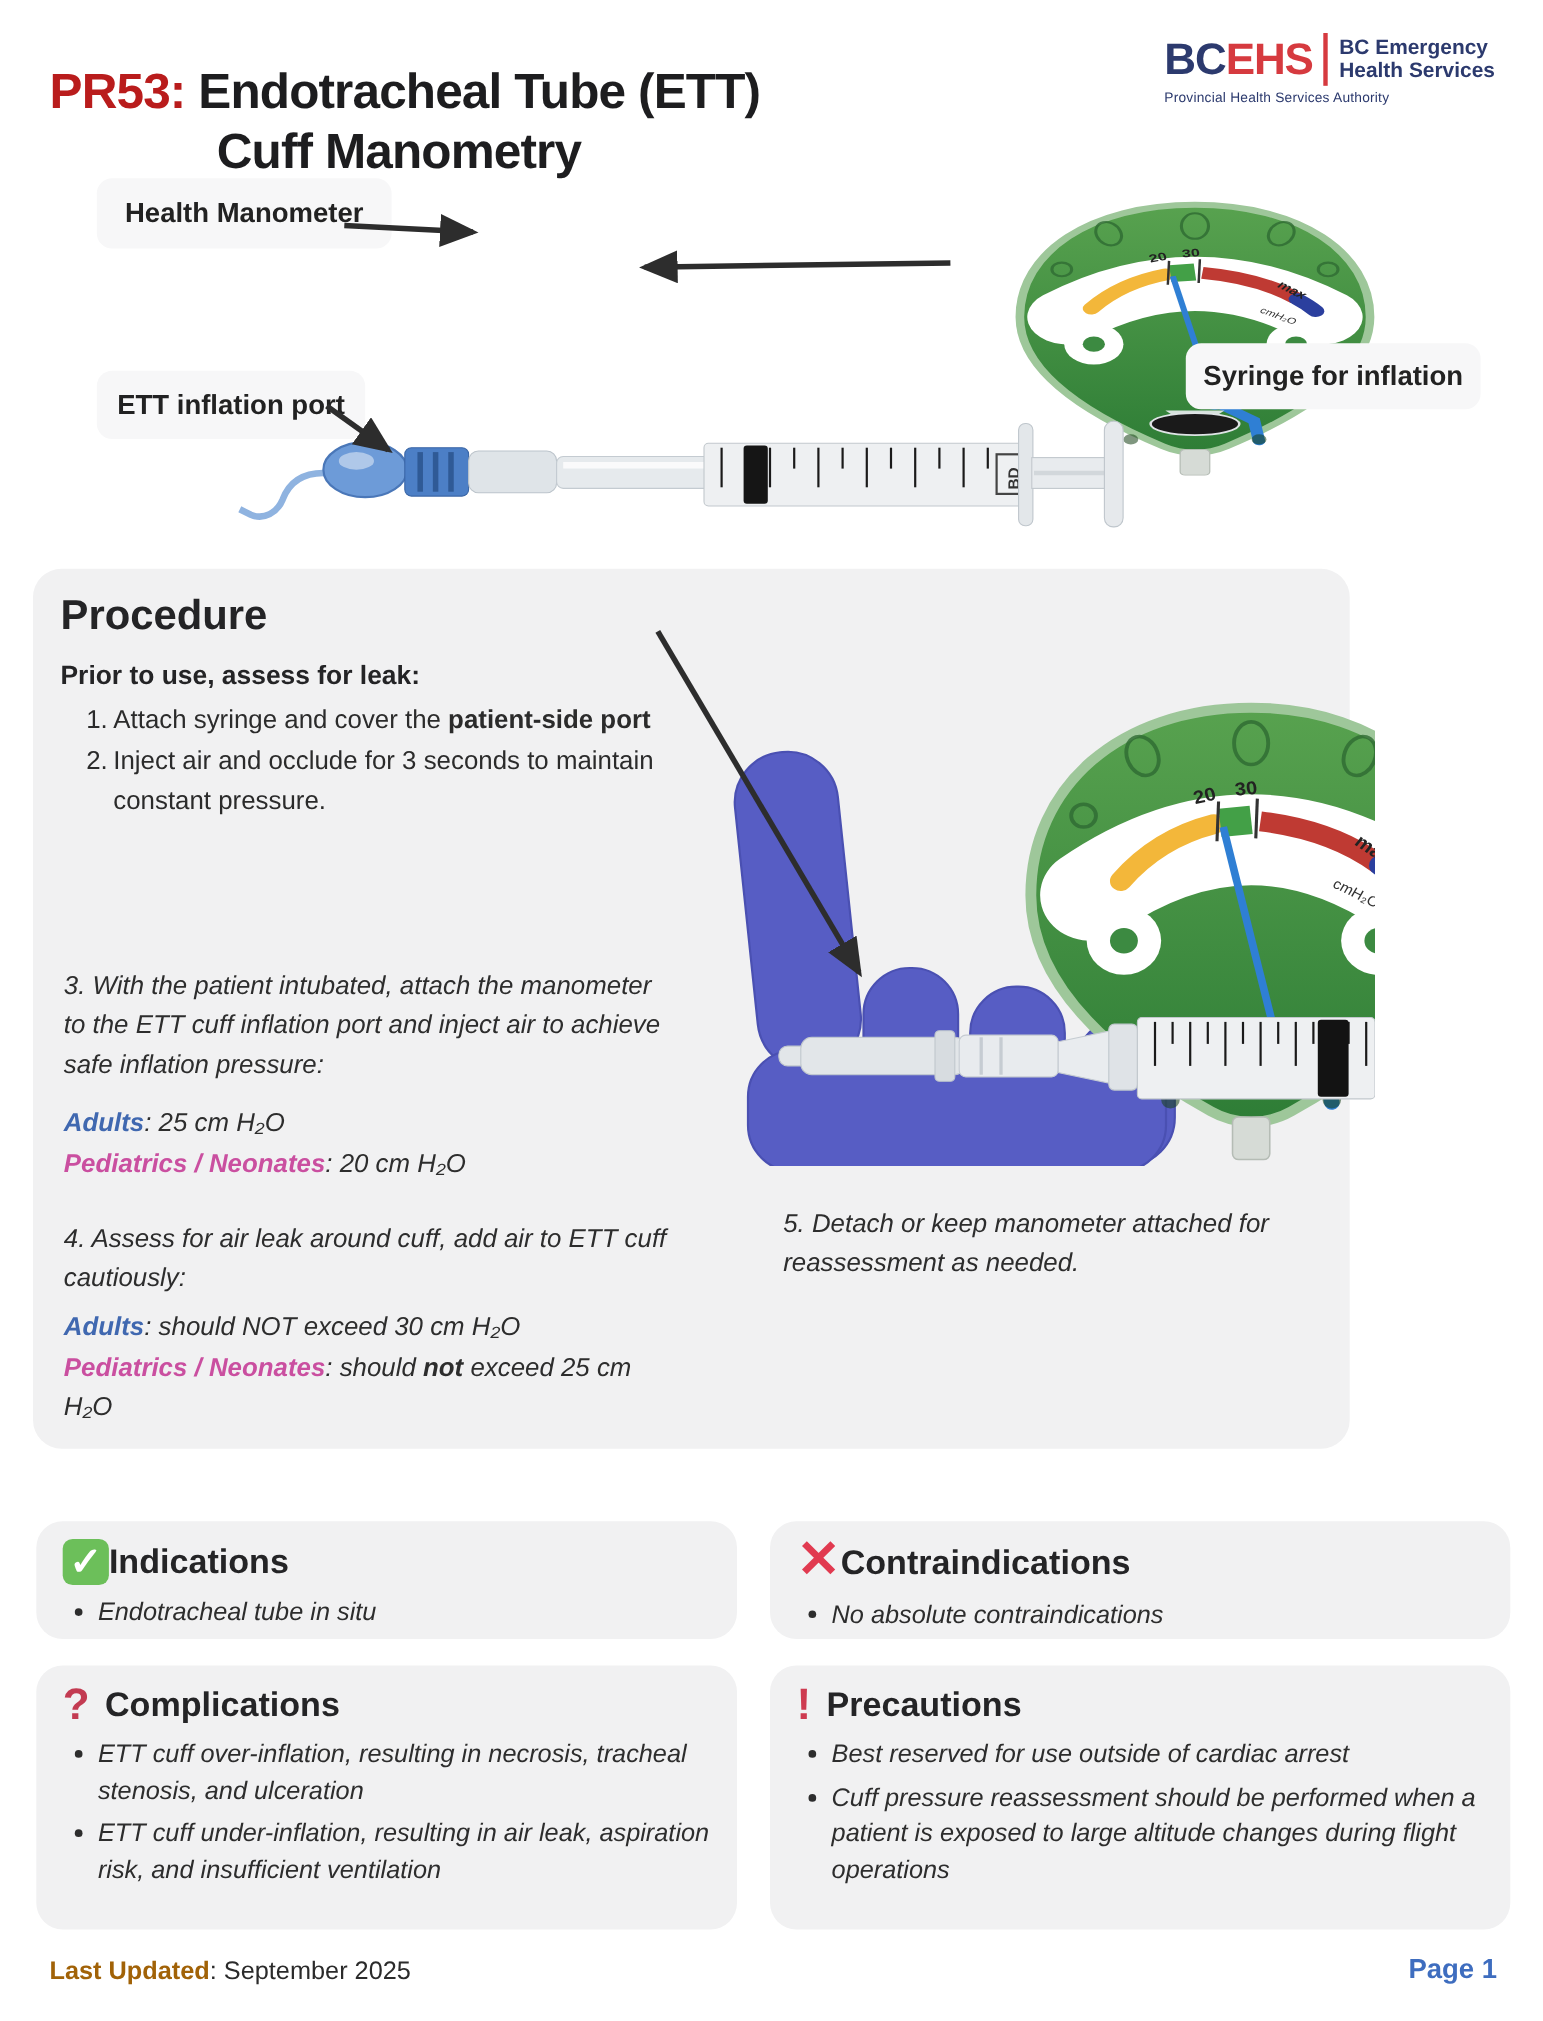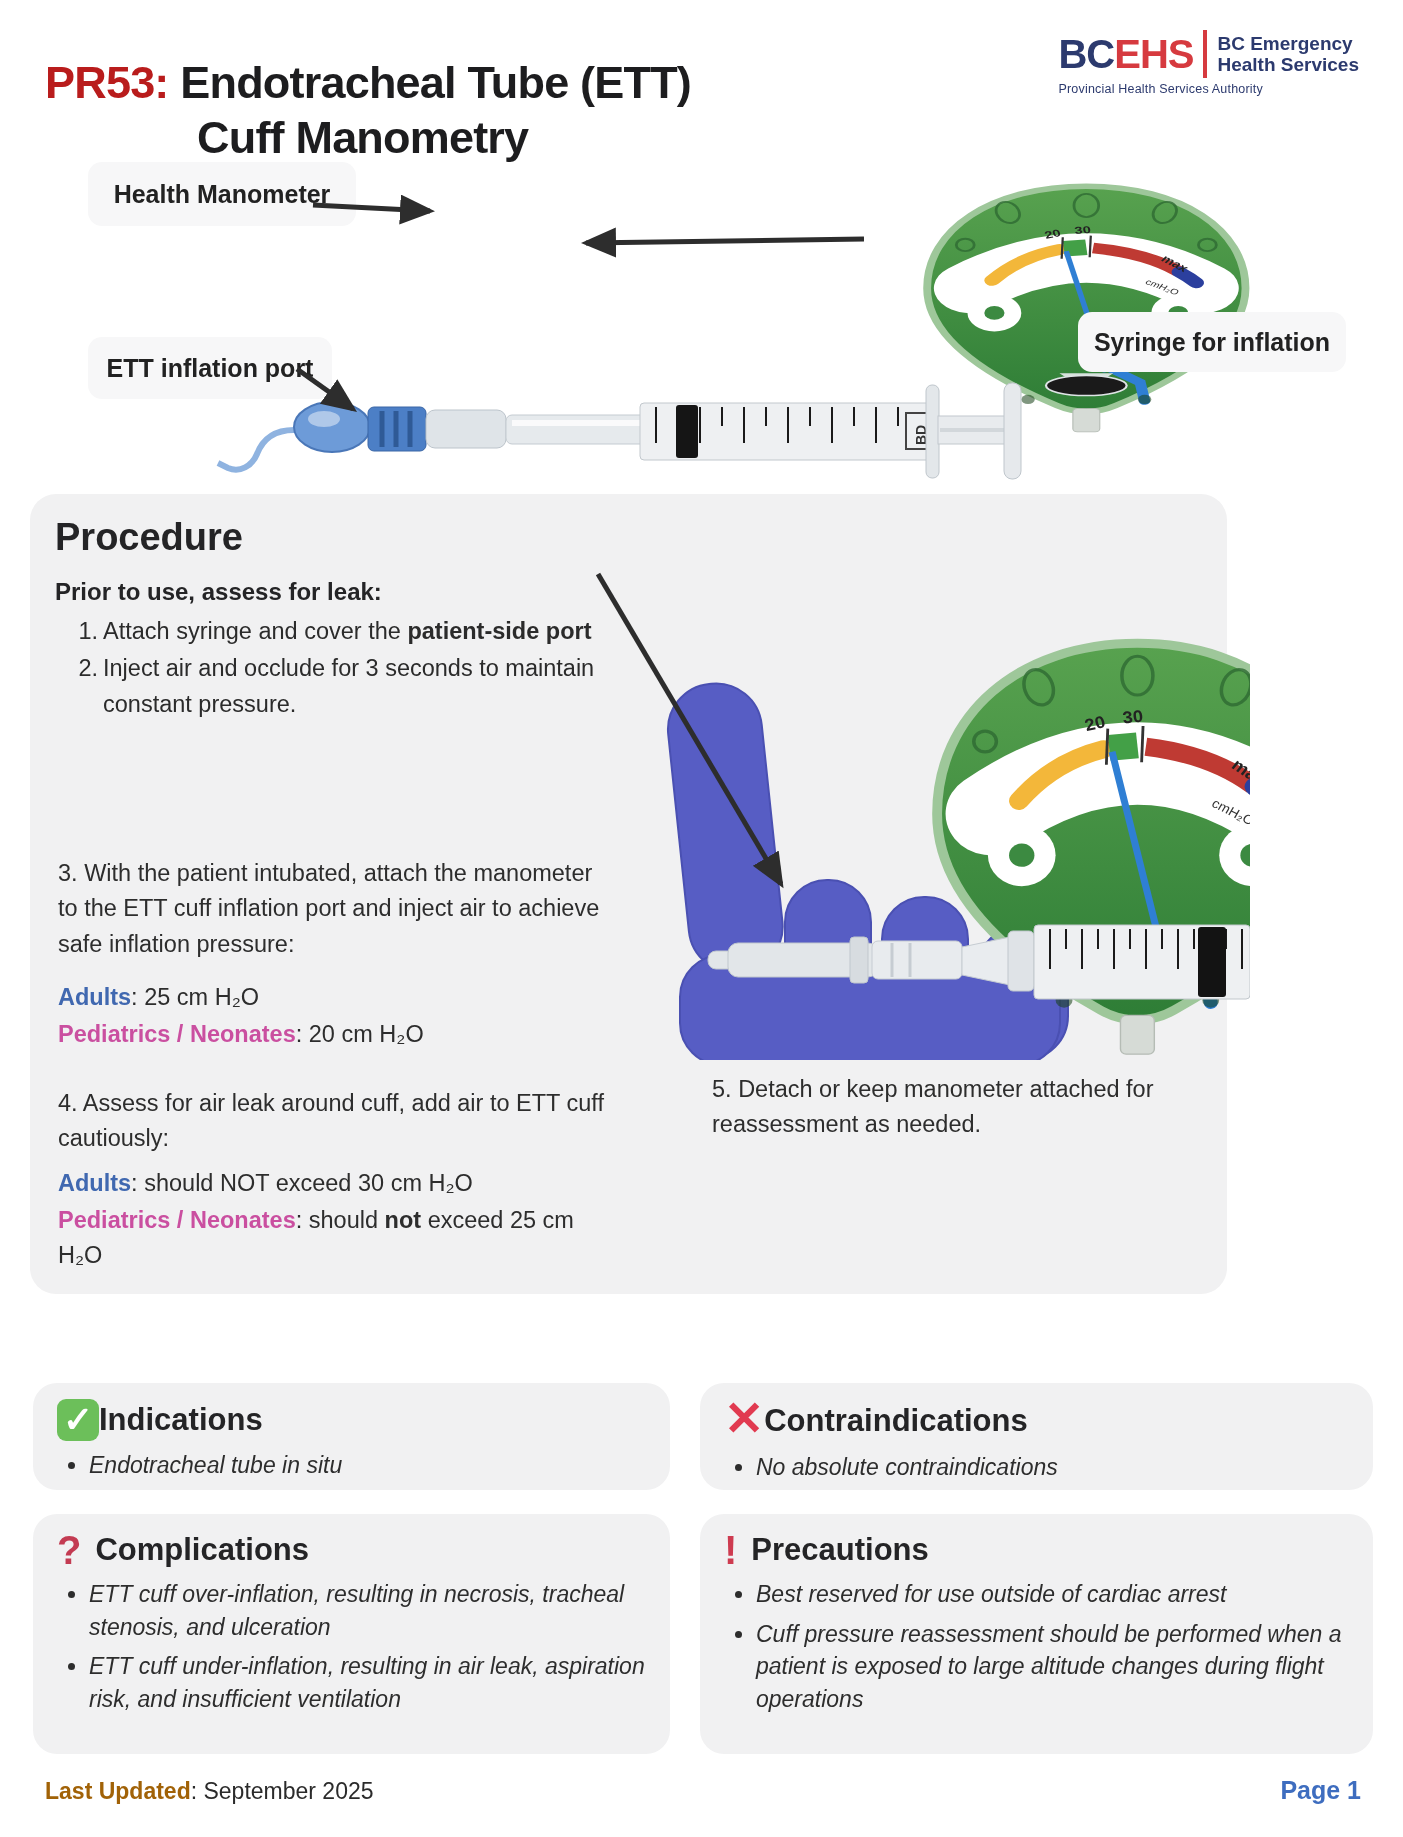--- a/index.html
+++ b/index.html
@@ -30,23 +30,23 @@
   #chip-ett{left:88px;top:337px;width:244px;height:62px;}
   #chip-visual{left:863px;top:193px;width:332px;height:90px;flex-direction:column;}
   #chip-syringe{left:1078px;top:312px;width:268px;height:60px;}
 
   .figsvg{position:absolute;z-index:1;}
   #fig1{left:80px;top:145px;}
   #fig2{left:610px;top:625px;}
   #arrow-layer{position:absolute;left:0;top:0;z-index:3;pointer-events:none;}
 
   
-  .procbox{position:absolute;left:30px;top:494px;width:1197px;height:800px;background:#f1f1f2;
+  .procbox{position:absolute;left:30px;top:517px;width:1197px;height:800px;background:#f1f1f2;
            border-radius:26px;}
-  .ptxt{position:absolute;font-size:23.5px;line-height:1.5;color:#2d2d2d;}
+  .ptxt{position:absolute;font-size:23.5px;line-height:1.5;color:#2d2d2d;font-style:italic;}
   .proc-h{position:absolute;left:25px;top:22px;font-size:38px;font-weight:800;color:#242426;}
   .proc-lead{position:absolute;left:25px;top:84px;font-size:24px;font-weight:700;color:#242426;}
   .proc-ol{position:absolute;left:40px;top:120px;width:545px;}
   .olrow{display:flex;margin-bottom:2px;font-size:23.5px;line-height:1.5;}
   .olnum{flex:0 0 28px;text-align:right;padding-right:5px;}
   .italic{font-style:italic;color:#3c3c3c;}
   #note1{left:25px;top:248px;width:520px;}
   #step3{left:28px;top:362px;width:558px;}
   #dose3a{left:28px;top:486px;}
   #dose3p{left:28px;top:523px;}

